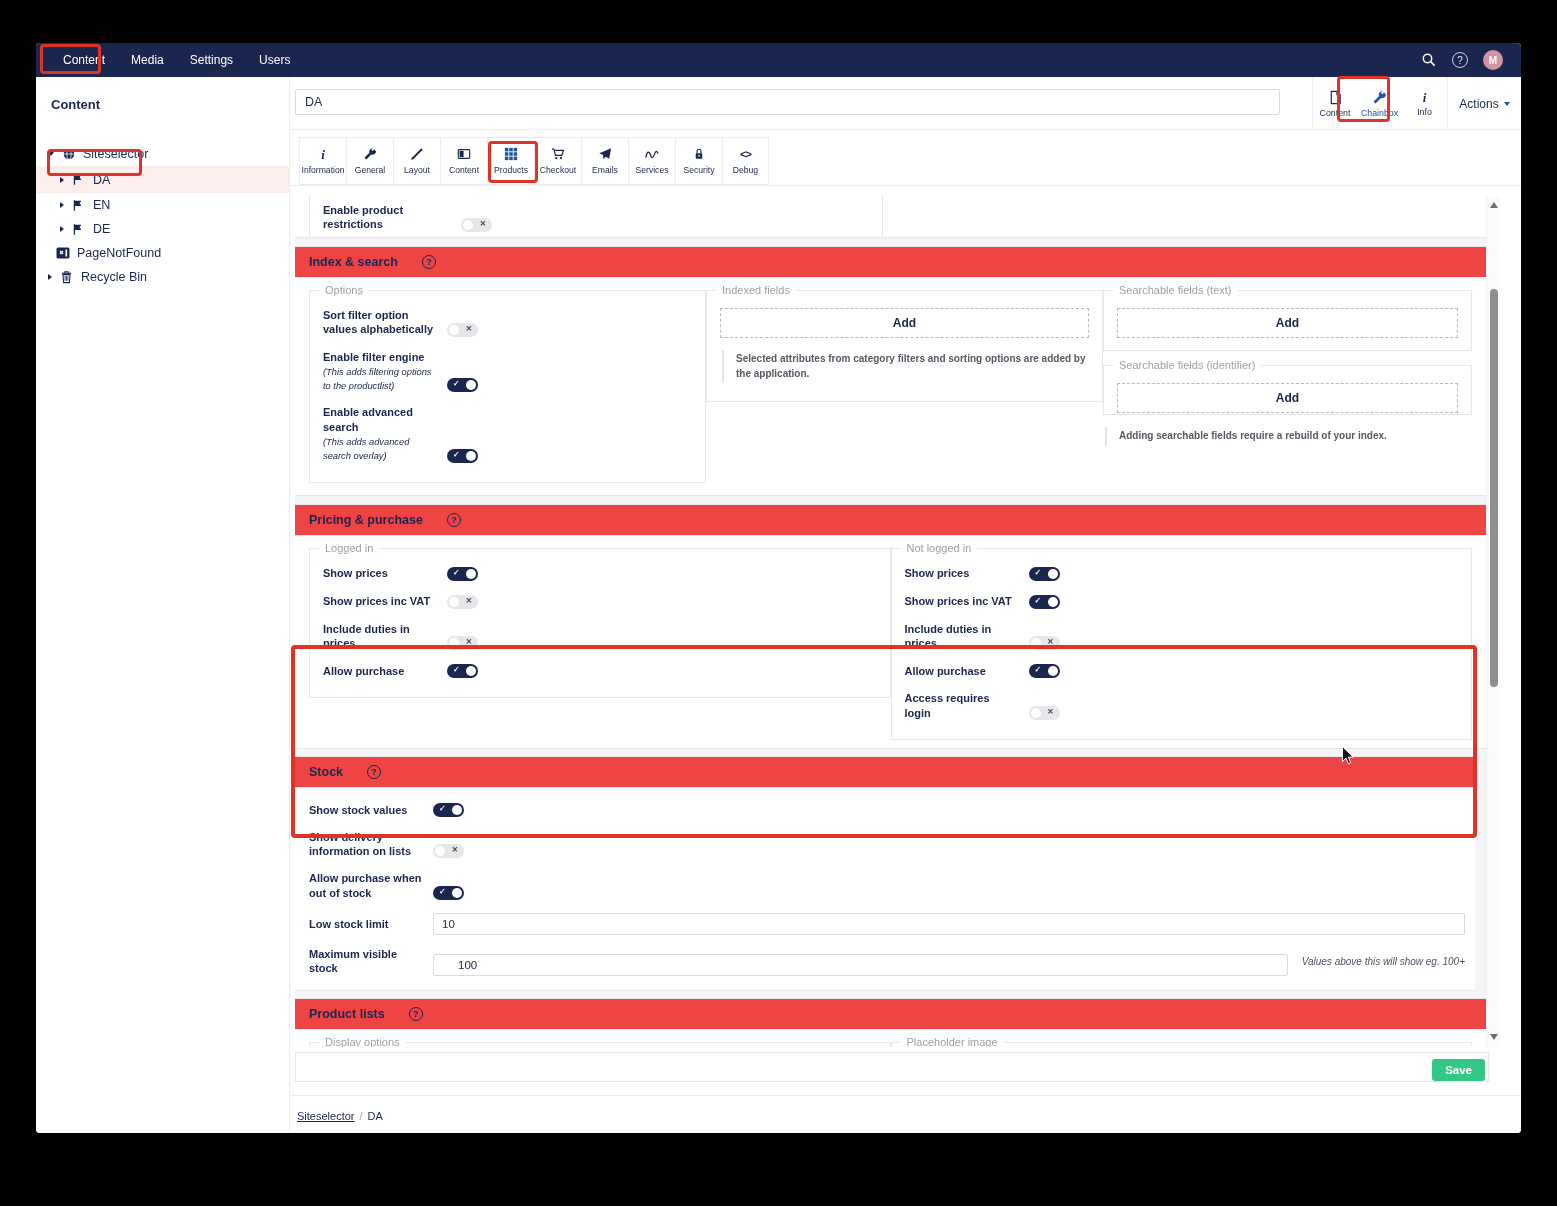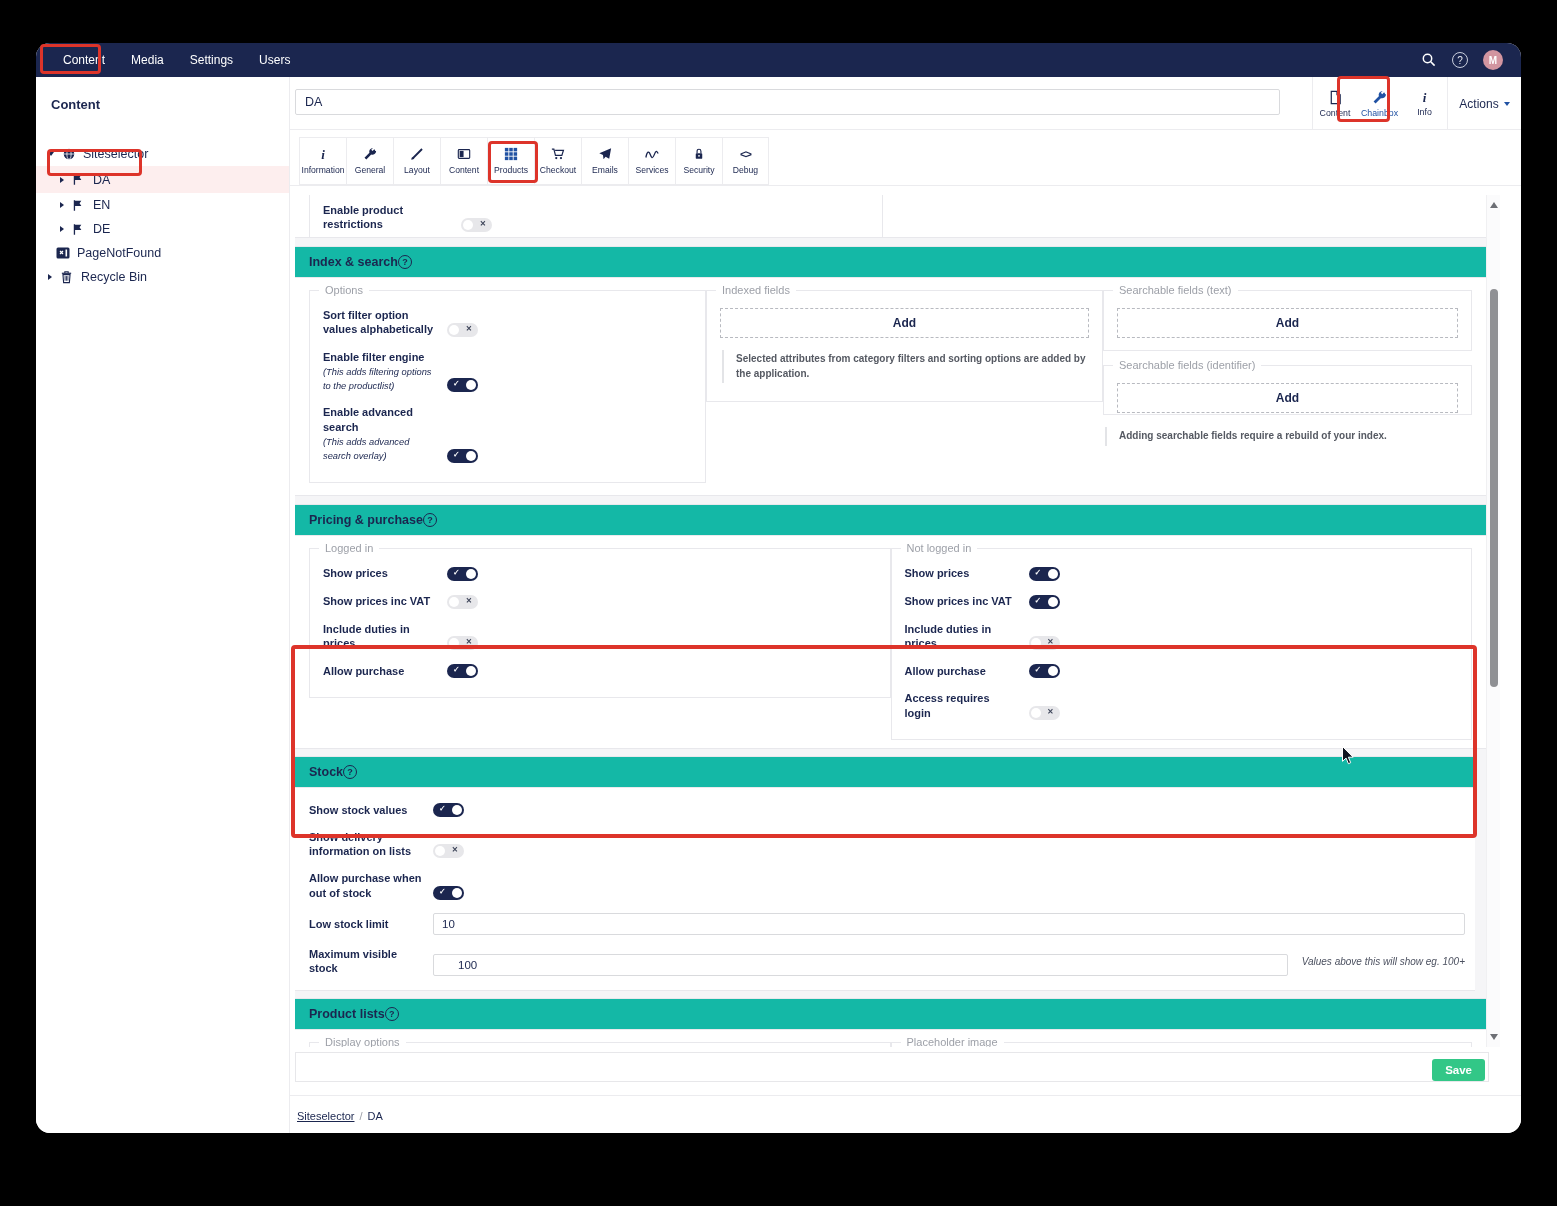--- a/index.html
+++ b/index.html
@@ -1,19 +1,19 @@
 <!DOCTYPE html>
 <html><head>
 <meta charset="utf-8">
 <style>
   *{margin:0;padding:0;box-sizing:border-box}
   html,body{width:1557px;height:1206px;background:#000;overflow:hidden;
     font-family:"Liberation Sans",sans-serif;position:relative}
   .app{position:absolute;left:36px;top:43px;width:1485px;height:1090px;background:#fff;
-    border-radius:14px;overflow:hidden}
+    border-radius:4px;overflow:hidden}
   
   .topbar{height:34px;background:#1b264f;display:flex;align-items:center;color:#fff}
   .nav{display:flex;height:100%;margin-left:14px}
   .navitem{padding:0 13px;display:flex;align-items:center;font-size:12px;cursor:pointer}
   .topright{margin-left:auto;display:flex;align-items:center;gap:15px;margin-right:18px}
   .helpi{width:16px;height:16px;border:1.4px solid #c9cedd;border-radius:50%;font-size:10px;
     display:flex;align-items:center;justify-content:center;color:#e8eaf2}
   .avatar{width:20px;height:20px;border-radius:50%;background:#d295a0;color:#fff;font-size:10px;
     font-weight:700;display:flex;align-items:center;justify-content:center}
   
@@ -49,22 +49,22 @@
   .tab{width:47px;border:1px solid #ececef;border-right:none;display:flex;flex-direction:column;
     align-items:center;justify-content:center;gap:4px;font-size:8.6px;color:#1b264f;cursor:pointer;
     background:#fff;white-space:nowrap}
   .tab:last-child{border-right:1px solid #ececef}
   .seri{font-family:"Liberation Serif",serif;font-style:italic;font-weight:700;font-size:13px;line-height:13px}
   .codei{font-weight:700;font-size:11px;letter-spacing:-1px;line-height:13px}
   
   .scroll{position:absolute;left:5px;top:118px;width:1191px;height:852px;background:#f5f5f7;overflow:hidden}
   .sec{background:#fff;border-top:1px solid #e8e8ec;border-bottom:1px solid #e8e8ec}
   .gap{height:8px}
-  .sechead{display:flex;align-items:center;gap:0;padding:8px 14px;font-weight:700;font-size:12.5px;
-    color:#1b264f;border-bottom:1px solid #eaeaed;background:#14b8a6}
+  .sechead{display:flex;align-items:center;gap:24px;padding:8px 14px;font-weight:700;font-size:12.5px;
+    color:#1b264f;border-bottom:1px solid #eaeaed;background:#ef4444}
   .qm{width:14px;height:14px;border:1.2px solid #1b264f;border-radius:50%;font-size:9px;font-weight:700;
     display:flex;align-items:center;justify-content:center;cursor:pointer}
   .secbody{padding:12px 14px}
   .cols{display:flex;align-items:flex-start}
   .col{flex:1}
   .fs{border:1px solid #e8e8ec;position:relative;padding:17px 13px 6px;background:#fff}
   .fs>.lg{position:absolute;top:-7px;left:9px;background:#fff;padding:0 6px;font-size:11px;color:#9da0a8}
   .trow{display:flex;margin-bottom:13px;align-items:flex-end}
   .lbl{width:124px;font-size:11px;font-weight:700;color:#1b264f;line-height:1.3;padding-right:10px;flex:none}
   .nt{font-weight:400;font-style:italic;font-size:9.3px}

